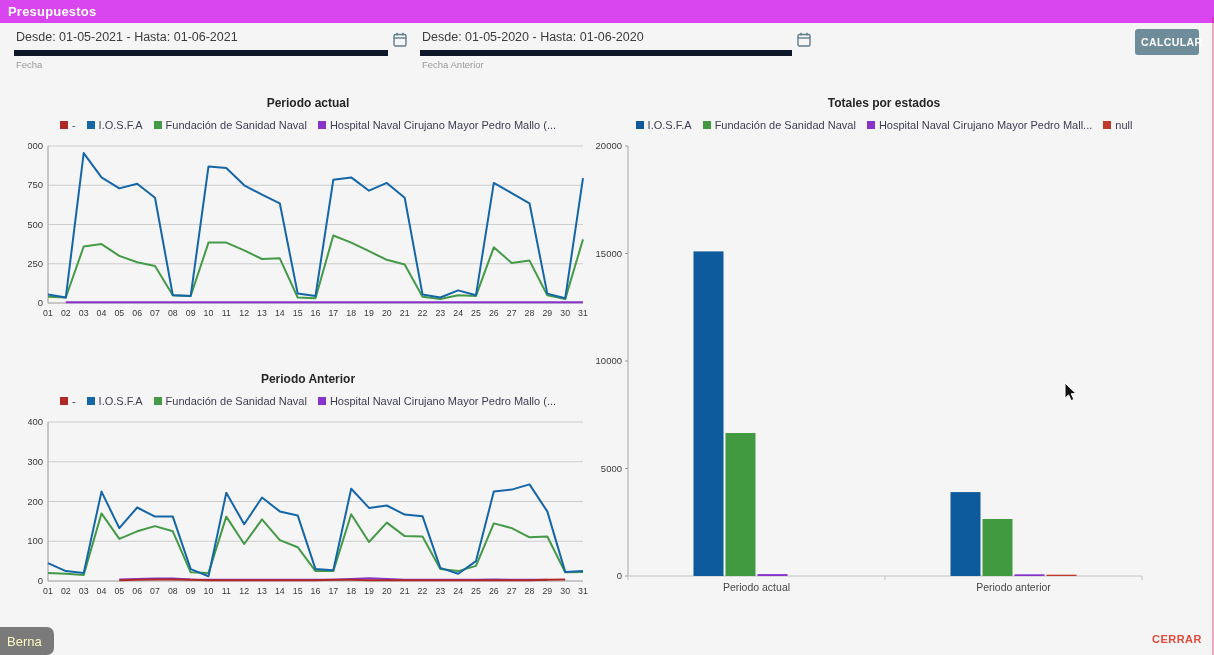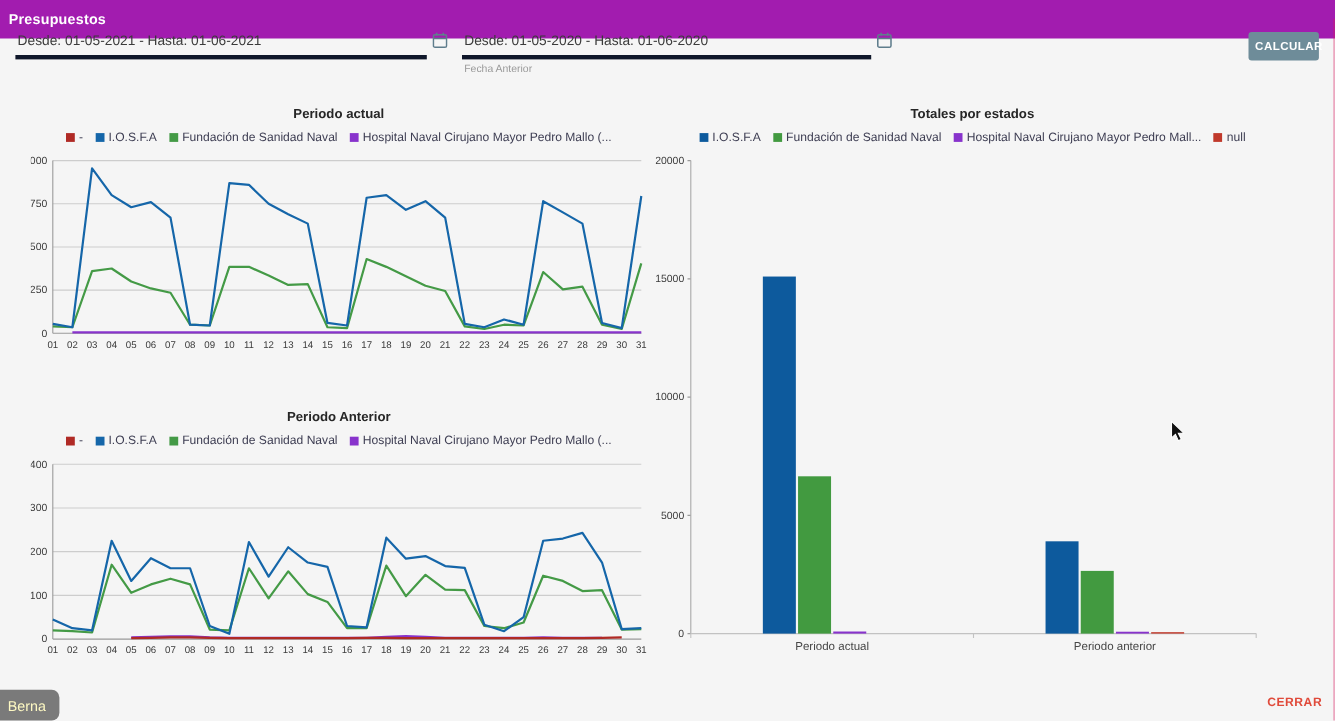--- a/index.html
+++ b/index.html
@@ -5,32 +5,32 @@
   html,body{margin:0;padding:0;}
   body{
     width:1214px;height:655px;position:relative;overflow:hidden;
     background:#f5f5f5;font-family:"Liberation Sans",sans-serif;
     -webkit-font-smoothing:antialiased;
   }
   svg{font-family:"Liberation Sans",sans-serif;}
 
   
   .header-bar{
-    position:absolute;left:0;top:0;width:100%;height:35px;
-    background:#a21caf;display:flex;align-items:center;
+    position:absolute;left:0;top:0;width:100%;height:23px;
+    background:#d946ef;display:flex;align-items:center;
   }
   .header-bar .title{color:#fff;font-weight:bold;font-size:13px;padding-left:8px;letter-spacing:.2px;}
   .right-edge{position:absolute;right:0;top:17px;bottom:0;width:2px;background:rgba(217,26,95,.35);}
 
   
   .field{position:absolute;top:28px;}
   .fline{display:flex;align-items:flex-end;}
   .fval{
     flex:1;font-size:12.5px;color:#3b3b3b;padding:2px 0 6px 2px;
-    border-bottom:4px solid #0f172a;position:relative;white-space:nowrap;overflow:hidden;
+    border-bottom:6px solid #0f172a;position:relative;white-space:nowrap;overflow:hidden;
   }
   .flabel{font-size:9.5px;color:#9a9a9a;margin-top:3px;padding-left:2px;}
   .suffix-icon{width:15px;margin-left:5px;padding-bottom:5px;flex:0 0 auto;}
   .caret{
     position:absolute;right:3px;top:7px;width:0;height:0;
     border-left:4px solid transparent;border-right:4px solid transparent;border-top:5px solid #4a4a4a;
   }
   .calcular-btn{
     position:absolute;left:1135px;top:29px;width:64px;height:26px;
     background:#6e8c99;color:#fff;border:none;border-radius:3px;
@@ -73,20 +73,21 @@
     <span class="fval">Desde: 01-05-2021 - Hasta: 01-06-2021</span>
     <span class="suffix-icon">
       <svg width="14" height="15" viewBox="0 0 14 15">
         <rect x="1" y="2.5" width="12" height="11.5" rx="1.5" fill="none" stroke="#5f7d8c" stroke-width="1.4"></rect>
         <line x1="1" y1="6" x2="13" y2="6" stroke="#5f7d8c" stroke-width="1.4"></line>
         <line x1="4" y1="0.8" x2="4" y2="3.5" stroke="#5f7d8c" stroke-width="1.4"></line>
         <line x1="10" y1="0.8" x2="10" y2="3.5" stroke="#5f7d8c" stroke-width="1.4"></line>
       </svg>
     </span>
   </div>
+  <div class="flabel">Fecha</div>
 </div>
 
 <div class="field" style="left:420px;width:392px;">
   <div class="fline">
     <span class="fval">Desde: 01-05-2020 - Hasta: 01-06-2020</span>
     <span class="suffix-icon">
       <svg width="14" height="15" viewBox="0 0 14 15">
         <rect x="1" y="2.5" width="12" height="11.5" rx="1.5" fill="none" stroke="#5f7d8c" stroke-width="1.4"></rect>
         <line x1="1" y1="6" x2="13" y2="6" stroke="#5f7d8c" stroke-width="1.4"></line>
         <line x1="4" y1="0.8" x2="4" y2="3.5" stroke="#5f7d8c" stroke-width="1.4"></line>

